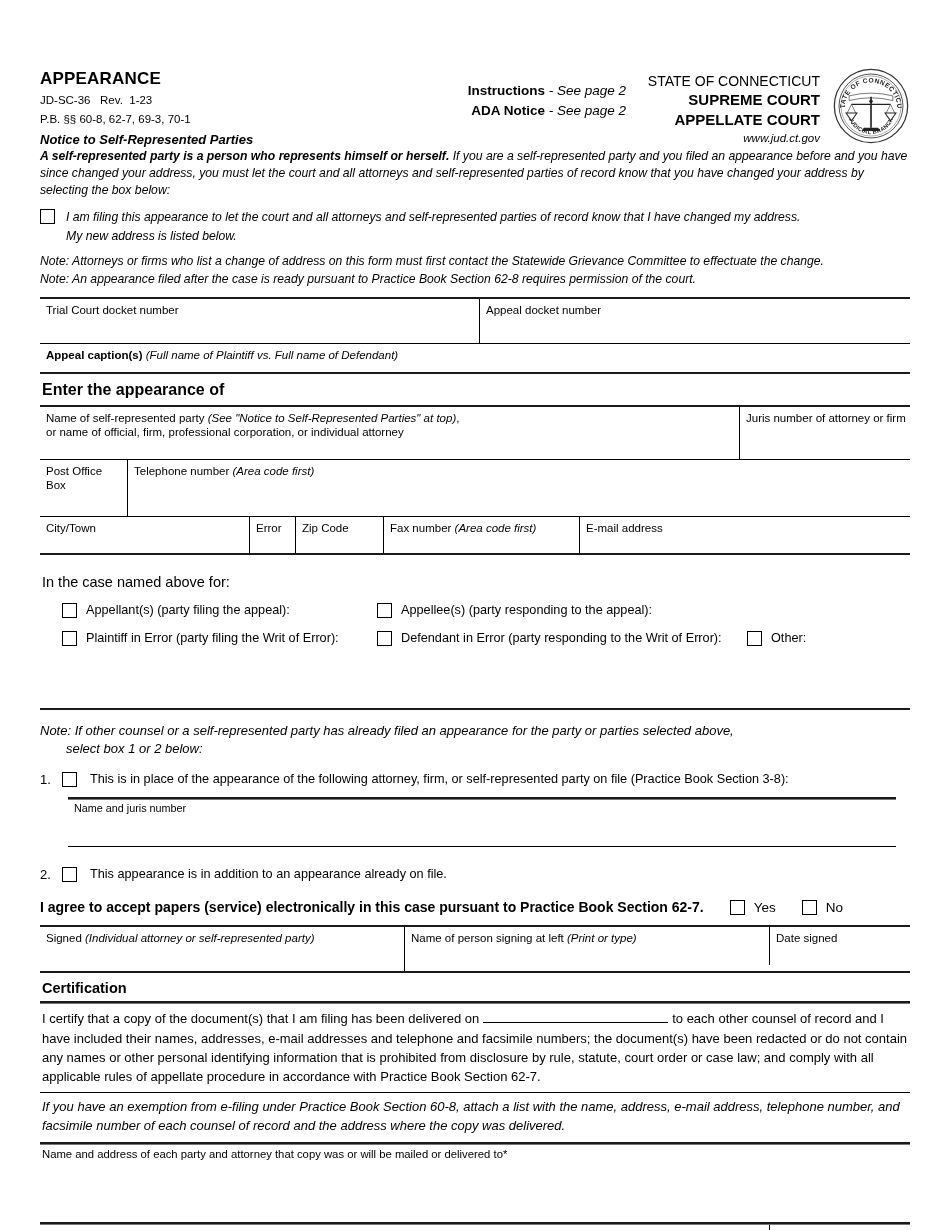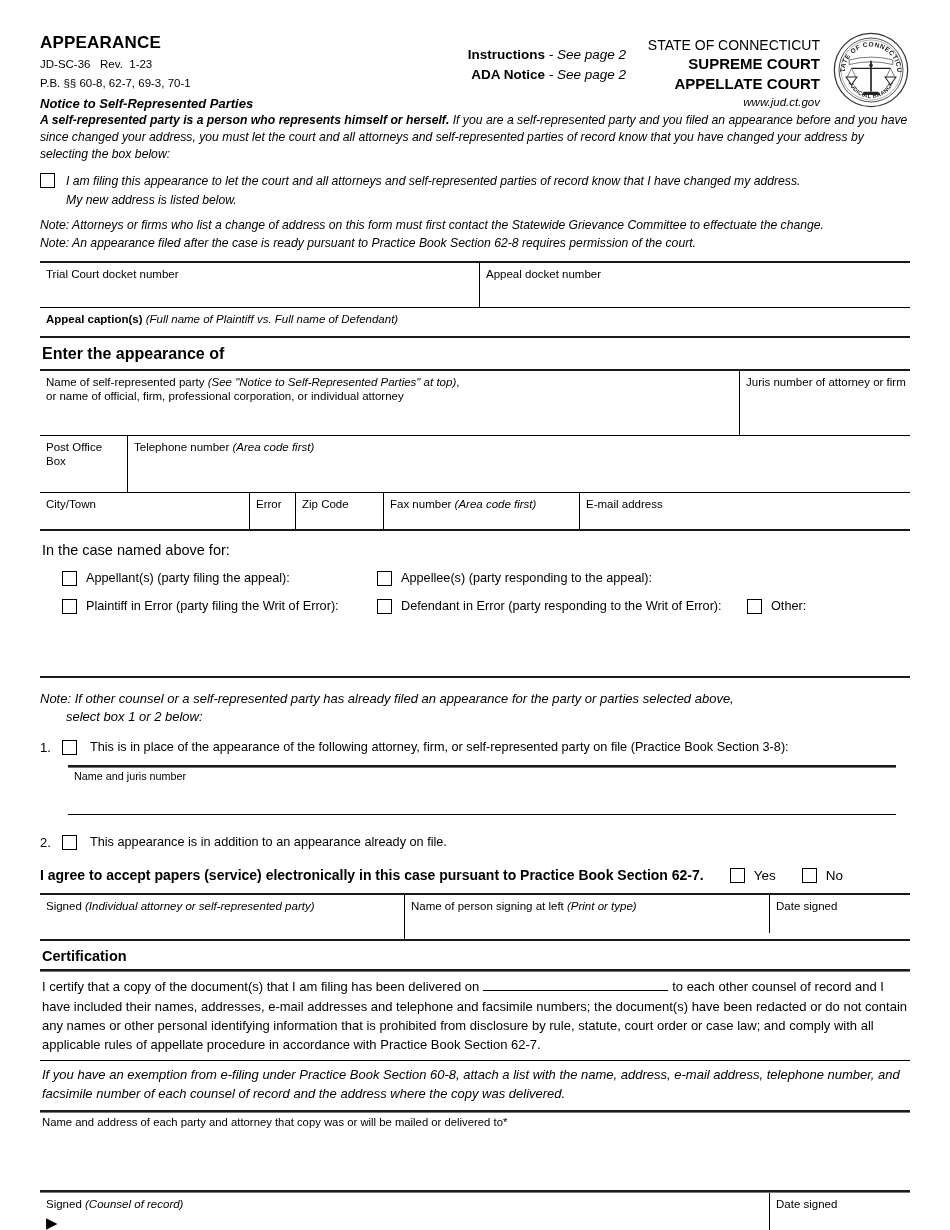--- a/index.html
+++ b/index.html
@@ -21,20 +21,21 @@
     width: 950px;
     height: 1230px;
     padding: 0 40px;
   }
 
   
   .header {
     position: relative;
     height: 80px;
     padding-top: 32px;
+    margin-top: 36px;
   }
   .hdr-left {
     position: absolute;
     left: 0;
     top: 34px;
   }
   .form-title {
     font-size: 17px;
     font-weight: bold;
     letter-spacing: 0.2px;
@@ -162,21 +163,21 @@
     padding: 7px 2px 6px 2px;
   }
   .sec-head-sm {
     font-size: 14.5px;
     font-weight: bold;
     padding: 7px 2px 5px 2px;
   }
 
   
   .case-for {
-    padding-top: 11px;
+    padding-top: 19px;
   }
   .case-for-title {
     font-size: 14.5px;
     padding-left: 2px;
   }
   .opt-row {
     display: flex;
     align-items: flex-start;
     margin-top: 13px;
     font-size: 12.7px;
@@ -371,21 +372,21 @@
       </div>
     </div>
     <div class="rule-thick"></div>
   </div>
 
   <div>
     <div class="sec-head">Enter the appearance of</div>
     <div class="rule-thick"></div>
 
     <div class="boxrow">
-      <div class="cell" style="width:700px;height:64px;">
+      <div class="cell" style="width:700px;height:52px;">
         <span>Name of self-represented party </span><i>(See "Notice to Self-Represented Parties" at top)</i><span>,</span><br>
         <span>or name of official, firm, professional corporation, or individual attorney</span>
       </div>
       <div class="cell" style="width:170px;height:52px;">
         <span>Juris number of attorney or firm</span>
       </div>
     </div>
 
     <div class="boxrow">
       <div class="cell" style="width:88px;height:56px;">

